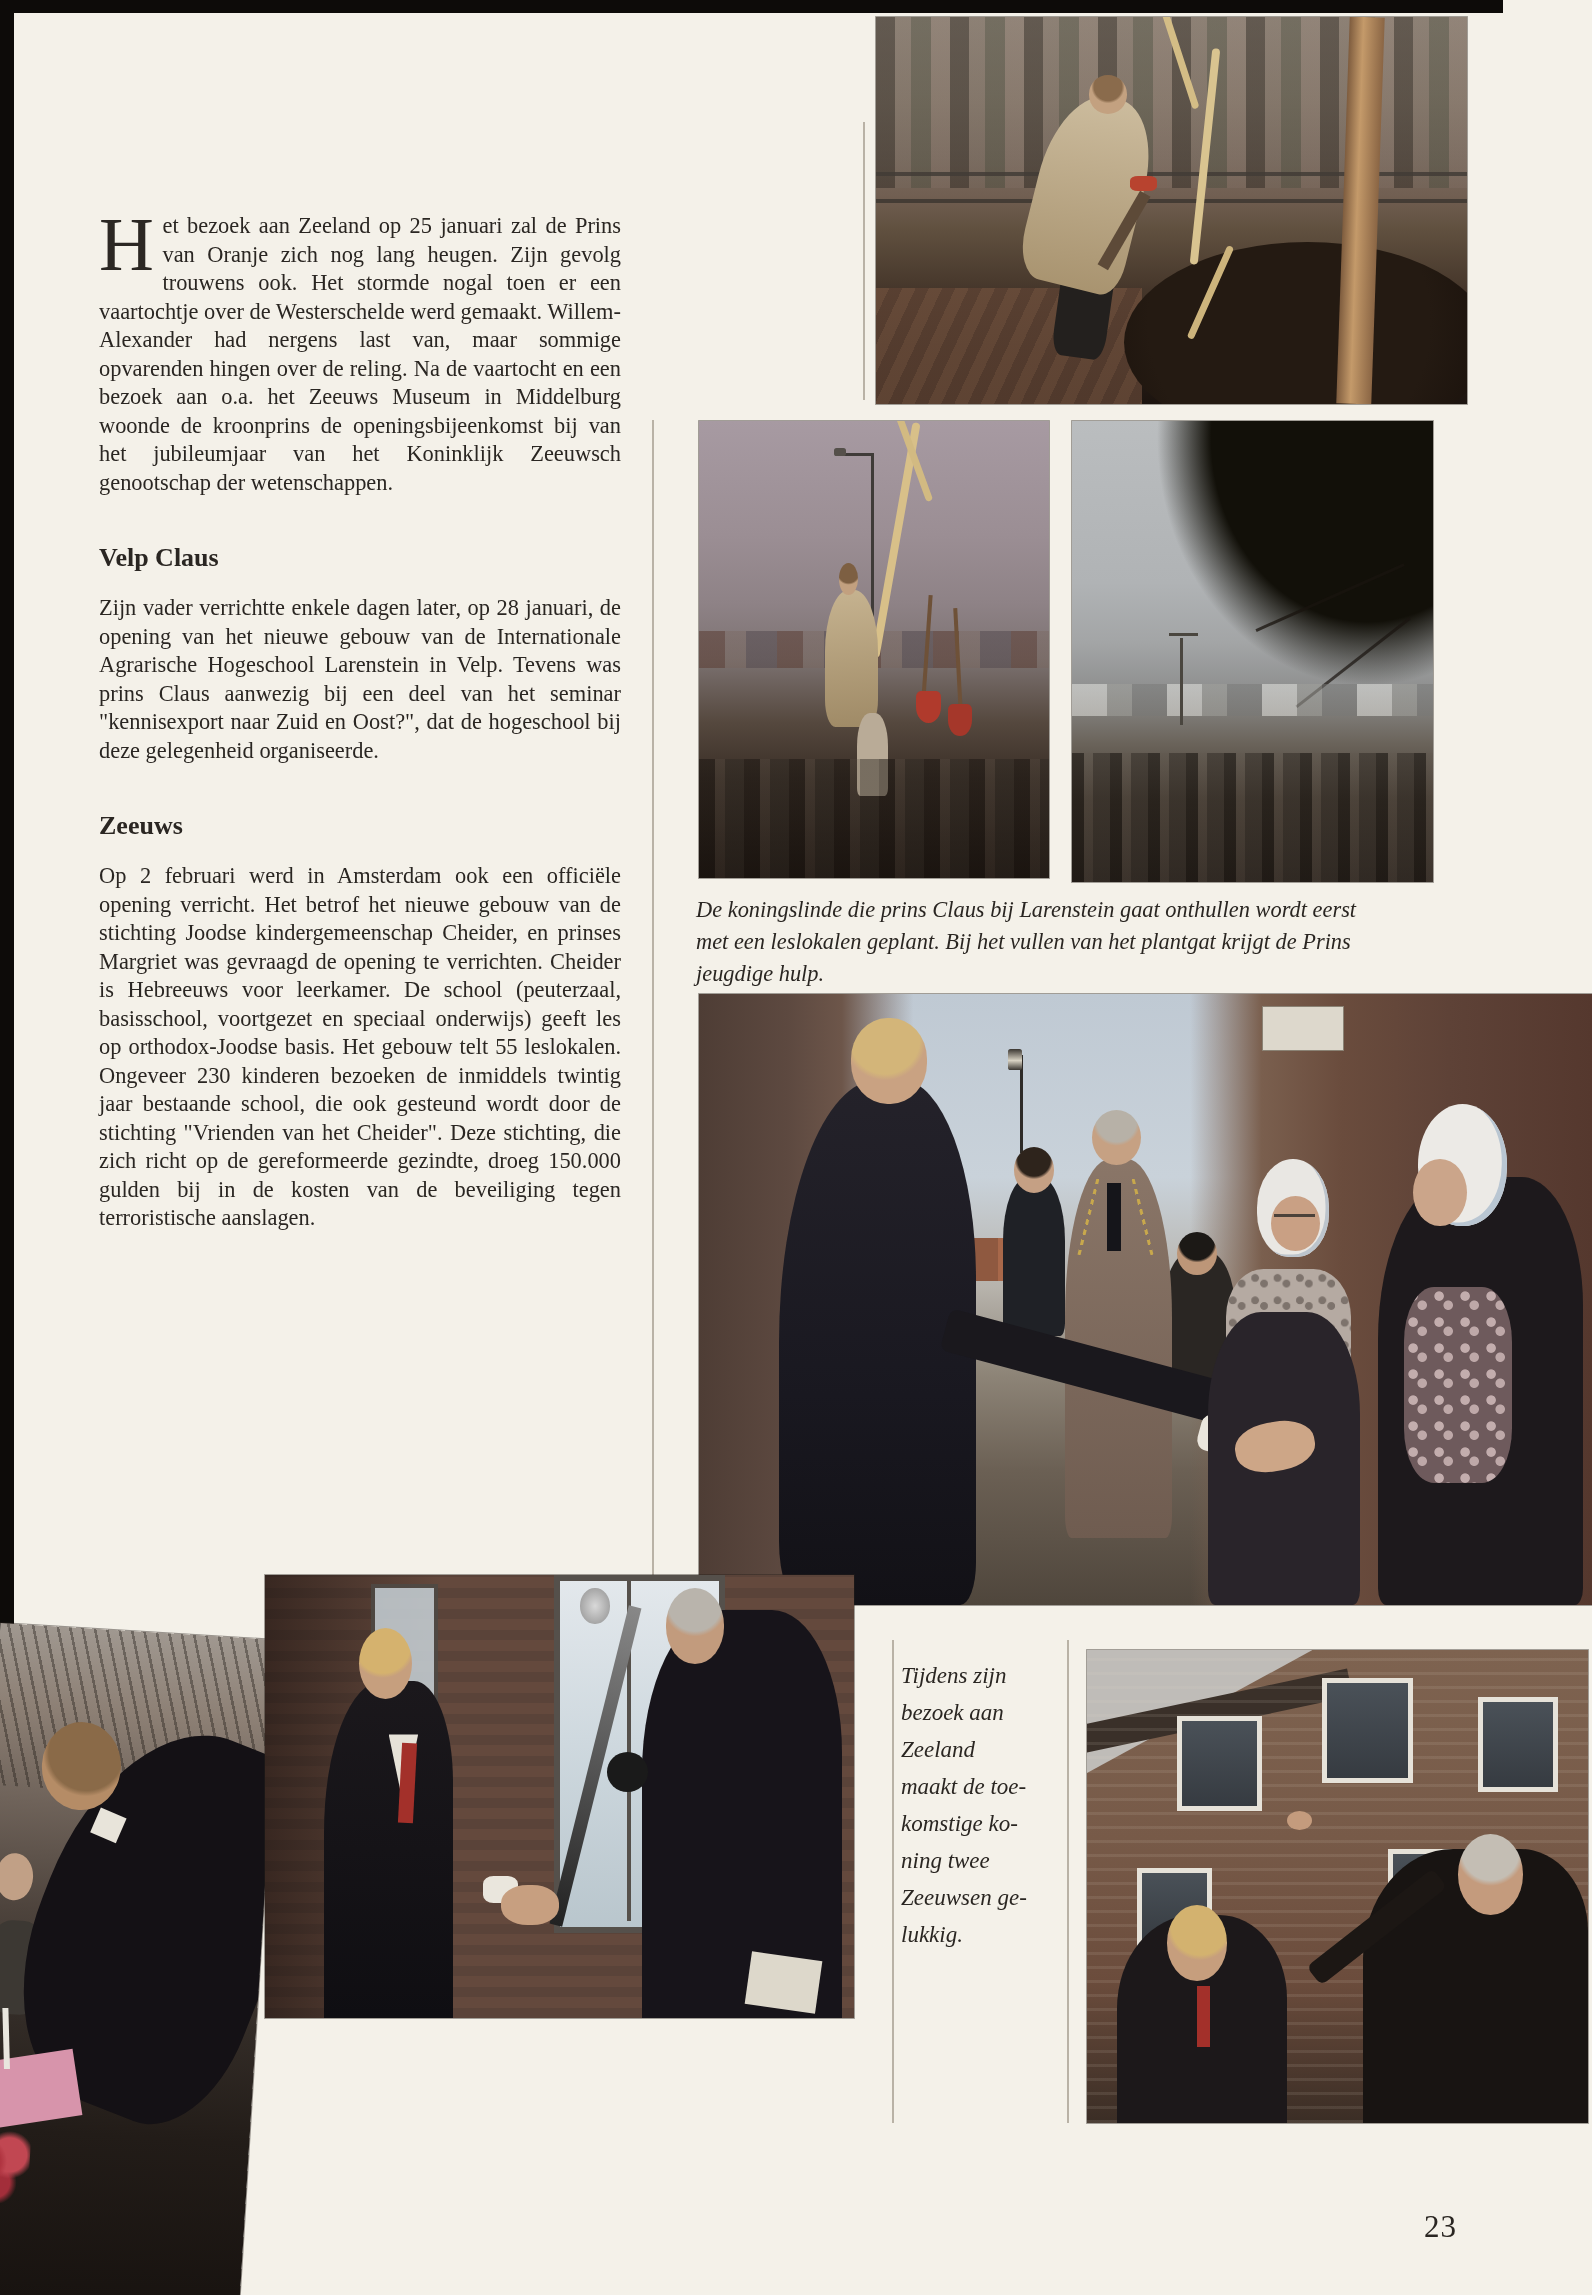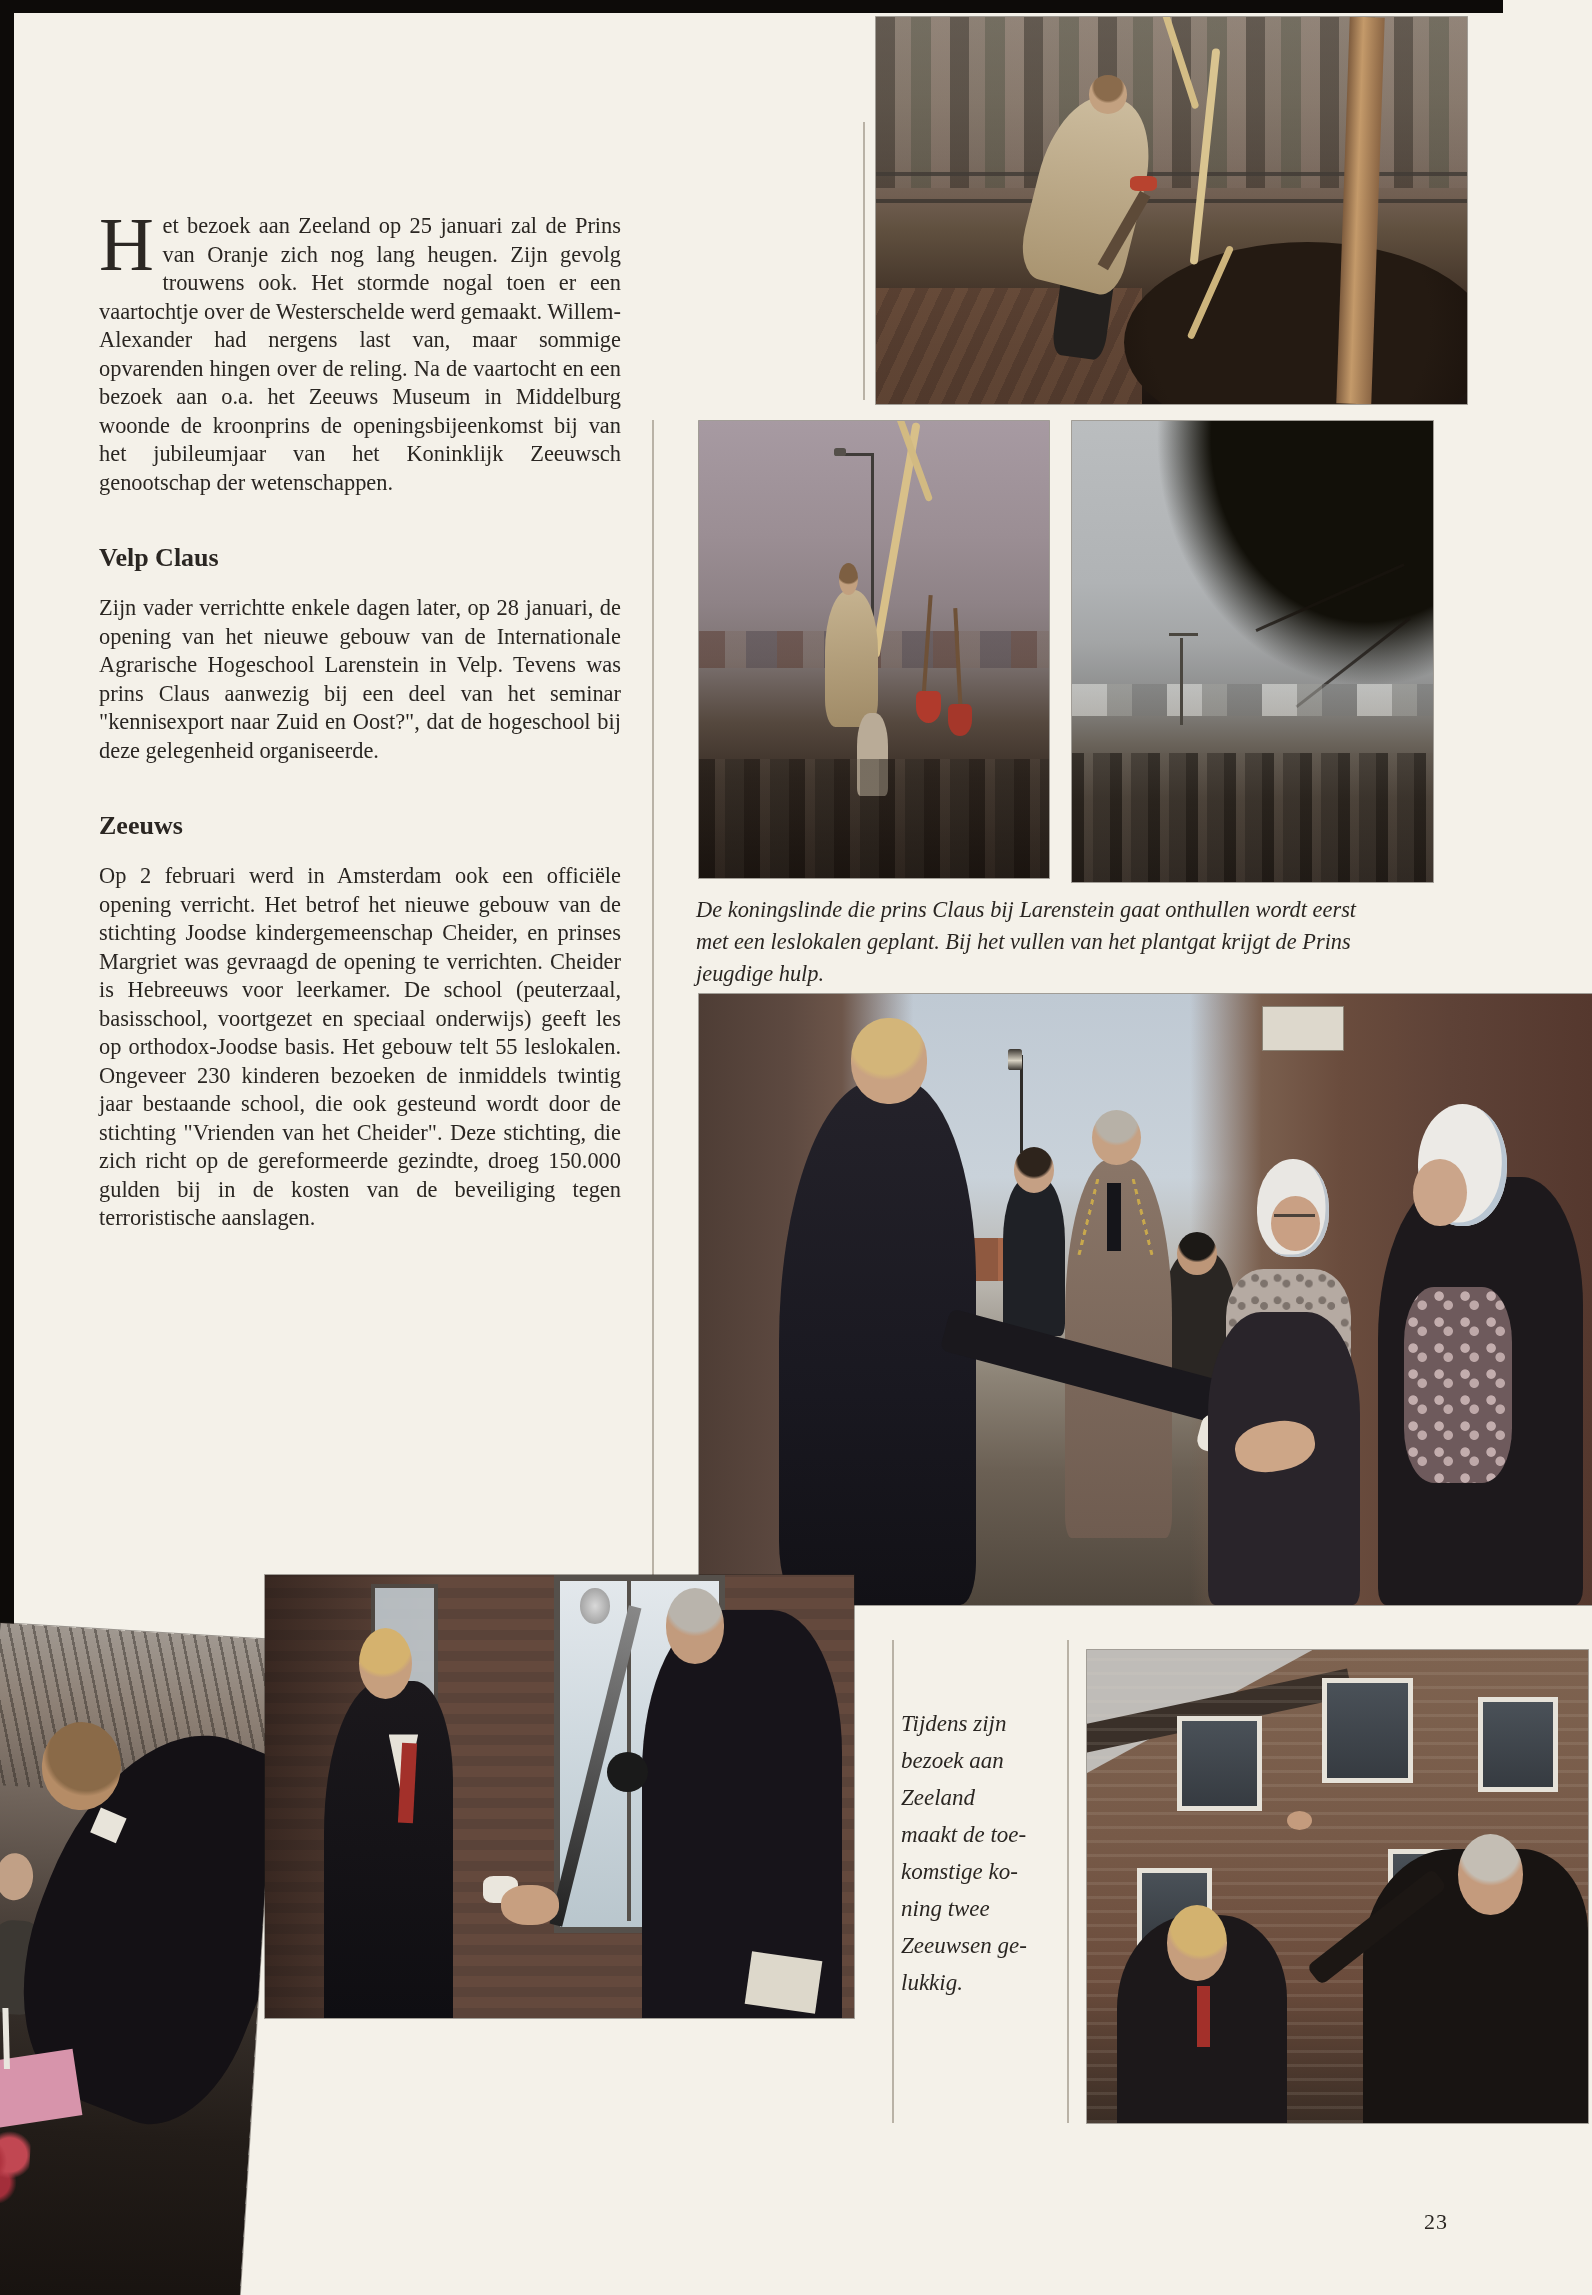--- a/index.html
+++ b/index.html
@@ -13,21 +13,21 @@
   .vrule{width:1.7px;background:#b9b2a6;}
   
   .col-left{left:99px;top:212px;width:522px;font-size:22.4px;line-height:28.5px;text-align:justify;}
   .col-left p{margin:0;}
   .dropcap{float:left;font-size:76px;line-height:55px;padding:5.2px 8.6px 0 0;color:#2b2723;}
   h2.head{font-size:26px;line-height:31px;font-weight:bold;margin:45px 0 21px 0;text-align:left;}
   
   .cap{font-style:italic;font-size:22.4px;line-height:32px;}
   .cap-sm{font-style:italic;font-size:21px;line-height:32px;}
   .sidecap{font-style:italic;font-size:23px;line-height:37px;white-space:pre-line;}
-  .pagenum{font-size:22px;letter-spacing:0.9px;font-family:Liberation Serif, serif;}
+  .pagenum{font-size:31px;letter-spacing:0.9px;font-family:Liberation Serif, serif;}
   
   .photo{position:absolute;overflow:hidden;box-shadow:0 0 0 0.9px rgba(40,34,28,.45);}
   .photo .el{position:absolute;}
 </style>
 </head>
 <body>
 
 <div class="page">
 
   <div class="abs bar-top"></div>
@@ -156,21 +156,21 @@
     <div class="el" style="right:22%;top:3%;width:10%;height:17%;border-radius:50%;background:radial-gradient(circle at 50% 22%,#b9b4ac 0 40%,#c29b7d 48%);"></div>
     <div class="el" style="left:55%;top:6%;width:2.2%;height:74%;background:linear-gradient(#888,#222);transform:rotate(14deg);"></div>
     <div class="el" style="left:53.5%;top:3%;width:5%;height:8%;border-radius:50%;background:radial-gradient(#d9d9d9,#8f8f8f);"></div>
     <div class="el" style="left:58%;top:40%;width:7%;height:9%;border-radius:50%;background:#1a1a1a;"></div>
     <div class="el" style="left:37%;top:68%;width:6%;height:6%;background:#eae6dd;border-radius:30%;"></div>
     <div class="el" style="left:40%;top:70%;width:10%;height:9%;background:#c79f80;border-radius:45%;"></div>
     <div class="el" style="right:6%;bottom:2%;width:12%;height:12%;background:#ddd8cb;transform:rotate(8deg);"></div>
   </div>
 
 
-  <div class="abs sidecap" style="left:901px;top:1705px;width:177px;">Tijdens zijn
+  <div class="abs sidecap" style="left:901px;top:1657px;width:177px;">Tijdens zijn
 bezoek aan
 Zeeland
 maakt de toe-
 komstige ko-
 ning twee
 Zeeuwsen ge-
 lukkig.</div>
 
   <div class="photo" style="left:1087px;top:1650px;width:501px;height:473px;
        background:linear-gradient(180deg,#7e6350 0%,#775a48 40%,#6b4c3c 70%,#3a2d25 100%);">

